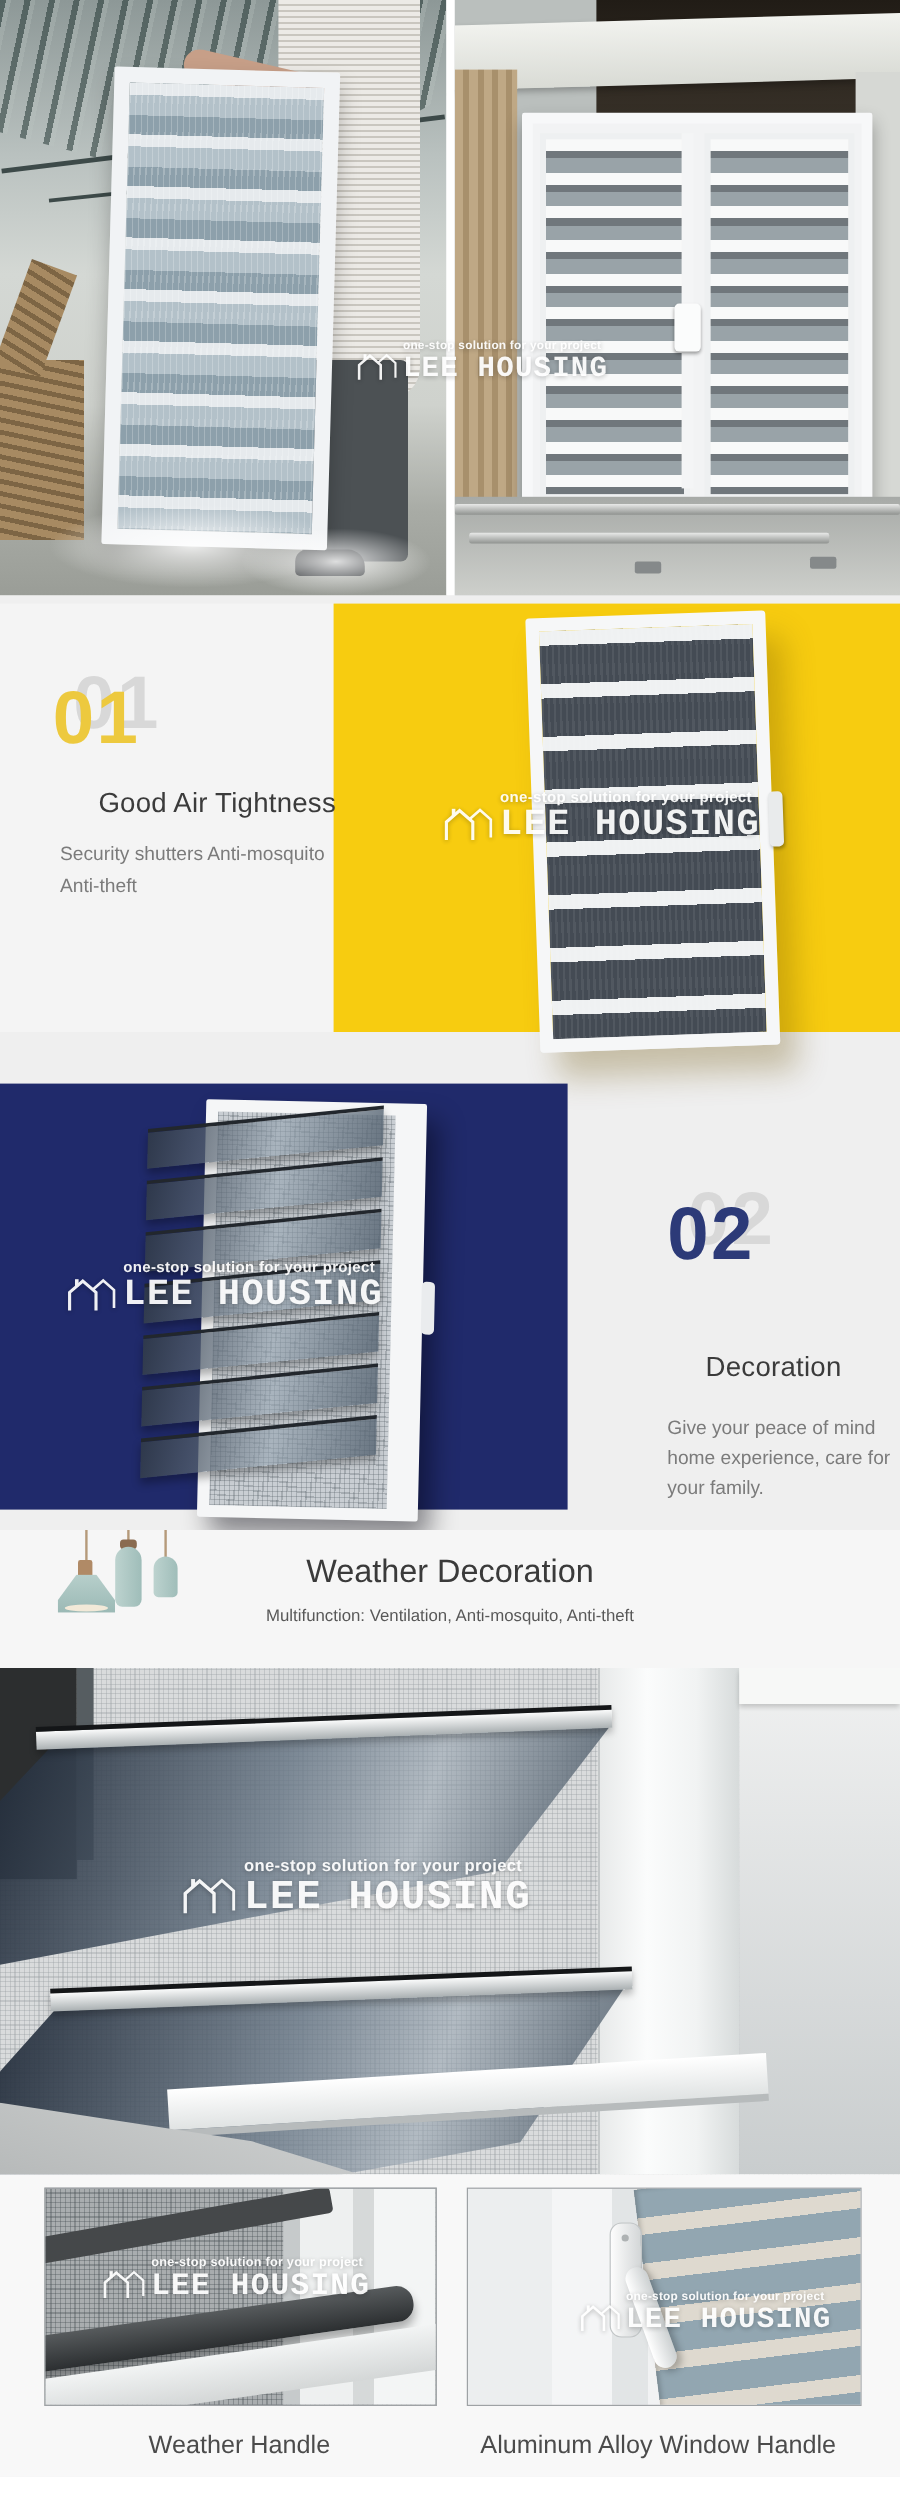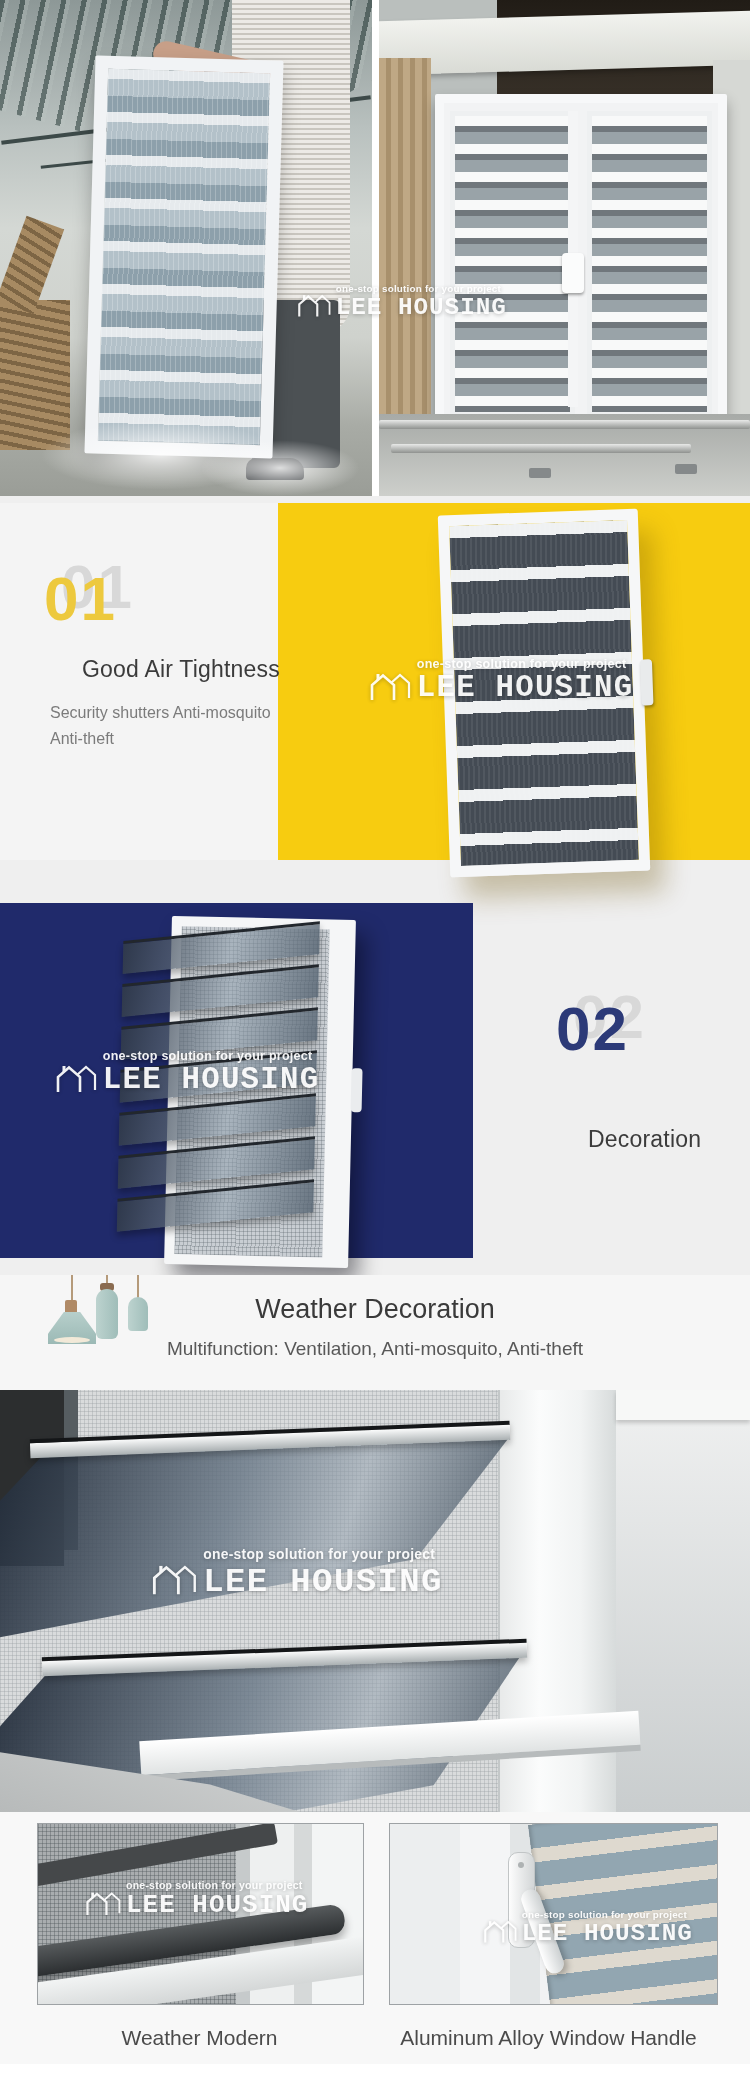--- a/index.html
+++ b/index.html
@@ -95,21 +95,21 @@
   .lamp-cord{position:absolute;width:2px;background:#b59a7a;}
   .lamp-neck{position:absolute;width:12px;height:14px;background:#b08a66;border-radius:2px;}
   .lamp-bell{position:absolute;width:48px;height:32px;background:linear-gradient(180deg,#b7cfcb,#9bb9b5);
         clip-path:polygon(33% 0,67% 0,100% 68%,100% 100%,0 100%,0 68%);}
   .lamp-bell i{position:absolute;left:6px;right:6px;bottom:1px;height:6px;background:#f2e9d8;border-radius:50%;}
   .lamp-tube{position:absolute;background:linear-gradient(90deg,#bdd3cf,#9fbdb9);border-radius:11px 11px 6px 6px;}
   .lamp-cap{position:absolute;background:#8a6b50;border-radius:3px;}
   .modern-title{position:absolute;left:0;top:1294px;width:750px;text-align:center;
         font-size:27px;color:#3a3a3a;font-weight:500;}
   .modern-sub{position:absolute;left:0;top:1338px;width:750px;text-align:center;
-        font-size:19px;color:#585858;}
+        font-size:14px;color:#585858;}
 
   
   .photo-big{left:0;top:1390px;width:750px;height:422px;
         background-color:#d9dbdc;
         background-image:repeating-linear-gradient(0deg,rgba(150,156,160,.35) 0 1px,transparent 1px 4px),
                          repeating-linear-gradient(90deg,rgba(150,156,160,.35) 0 1px,transparent 1px 4px);}
   .bp-dark-corner{position:absolute;left:0;top:0;width:64px;height:176px;background:#2c2e2f;}
   .bp-dark-edge{position:absolute;left:64px;top:0;width:14px;height:160px;background:#565d61;}
   .bp-stile{position:absolute;left:498px;top:0;width:118px;height:422px;
         background:linear-gradient(90deg,#e7e9e9 0,#fbfcfc 35%,#f1f3f3 70%,#d7dbdb 100%);
@@ -261,20 +261,21 @@
       <span class="wm-tag">one-stop solution for your project</span>
       <span class="wm-brand">LEE HOUSING</span>
     </div>
   </div>
 
   <div class="bignum num02" style="left:556px;top:998px;">
     <span class="shadow">02</span>
     <span class="main">02</span>
   </div>
   <div class="feat-title" style="left:556px;top:1126px;">Decoration</div>
+  <div class="feat-desc" style="left:556px;top:1178px;width:195px;line-height:25px;">Give your peace of mind home experience, care for your family.</div>
 
   <div class="abs modern-panel"></div>
 
   <div class="lamp-cord" style="left:71px;top:1275px;height:32px;"></div>
   <div class="lamp-neck" style="left:65px;top:1300px;"></div>
   <div class="lamp-bell" style="left:48px;top:1312px;">
       <i></i>
     </div>
   <div class="lamp-cord" style="left:106px;top:1275px;height:12px;"></div>
   <div class="lamp-cap" style="left:100px;top:1283px;width:14px;height:8px;"></div>
@@ -342,16 +343,16 @@
         <path d="M23 12 L32 4 L41 12 V27" fill="none" stroke="#fff" stroke-width="2.2"></path>
         <rect x="8.5" y="3" width="3" height="6" fill="#fff"></rect>
       </svg>
       <div class="wm-text">
         <span class="wm-tag">one-stop solution for your project</span>
         <span class="wm-brand">LEE HOUSING</span>
       </div>
     </div>
   </div>
 
-  <div class="caption" style="left:37px;top:2026px;width:325px;">Weather Modern</div>
+  <div class="caption" style="left:37px;top:2026px;width:325px;">Weather Handle</div>
   <div class="caption" style="left:385px;top:2026px;width:327px;">Aluminum Alloy Window Handle</div>
 
 </div>
 
 </body></html>

